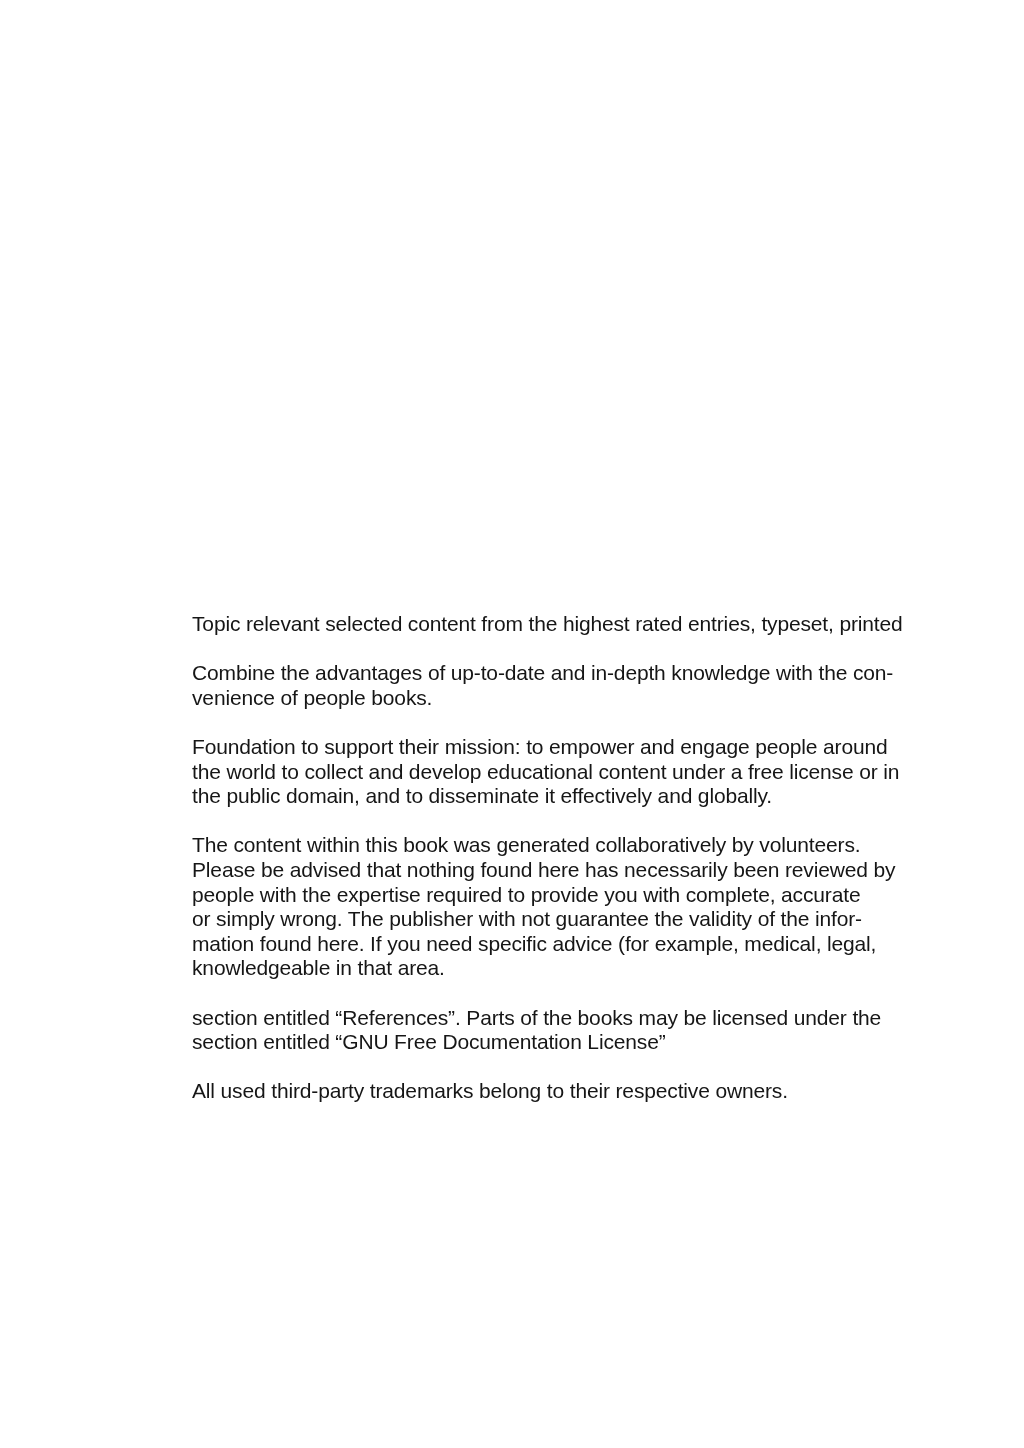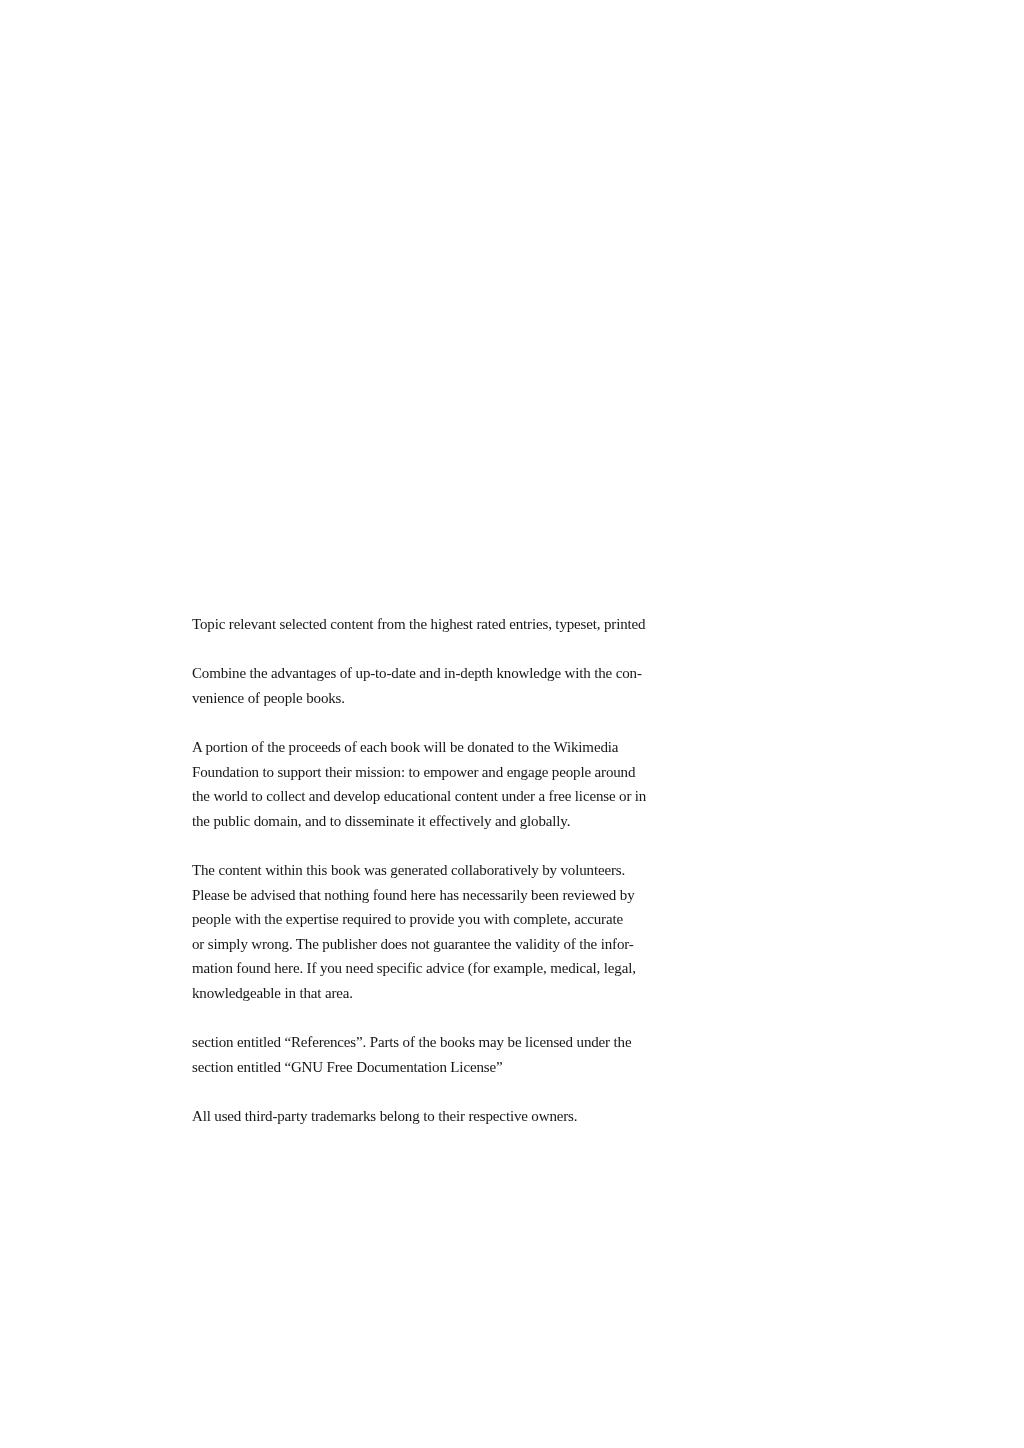--- a/index.html
+++ b/index.html
@@ -19,22 +19,22 @@
       top: 0;
       width: 1024px;
       height: 1448px;
       background: #ffffff;
     }
     .text-block {
       position: absolute;
       left: 192px;
       top: 612px;
       width: 650px;
-      font-family: Liberation Serif, serif;
-      font-size: 15px;
+      font-family: Liberation Sans, sans-serif;
+      font-size: 21px;
       line-height: 24.6px;
       color: #161616;
       letter-spacing: -0.15px;
     }
     .para {
       margin: 0 0 24.6px 0;
     }
     .line {
       display: block;
       white-space: nowrap;
@@ -49,31 +49,30 @@
     <p class="para">
       <span class="line">Topic relevant selected content from the highest rated entries, typeset, printed</span>
     </p>
 
     <p class="para">
       <span class="line">Combine the advantages of up-to-date and in-depth knowledge with the con-</span>
       <span class="line">venience of people books.</span>
     </p>
 
     <p class="para">
-      <span class="line">A portion of the proceeds of each book will be donated to the Wikimedia</span>
       <span class="line">Foundation to support their mission: to empower and engage people around</span>
       <span class="line">the world to collect and develop educational content under a free license or in</span>
       <span class="line">the public domain, and to disseminate it effectively and globally.</span>
     </p>
 
     <p class="para">
       <span class="line">The content within this book was generated collaboratively by volunteers.</span>
       <span class="line">Please be advised that nothing found here has necessarily been reviewed by</span>
       <span class="line">people with the expertise required to provide you with complete, accurate</span>
-      <span class="line">or simply wrong. The publisher does not guarantee the validity of the infor-</span>
+      <span class="line">or simply wrong. The publisher with not guarantee the validity of the infor-</span>
       <span class="line">mation found here. If you need specific advice (for example, medical, legal,</span>
       <span class="line">knowledgeable in that area.</span>
     </p>
 
     <p class="para">
       <span class="line">section entitled “References”. Parts of the books may be licensed under the</span>
       <span class="line">section entitled “GNU Free Documentation License”</span>
     </p>
 
     <p class="para">

